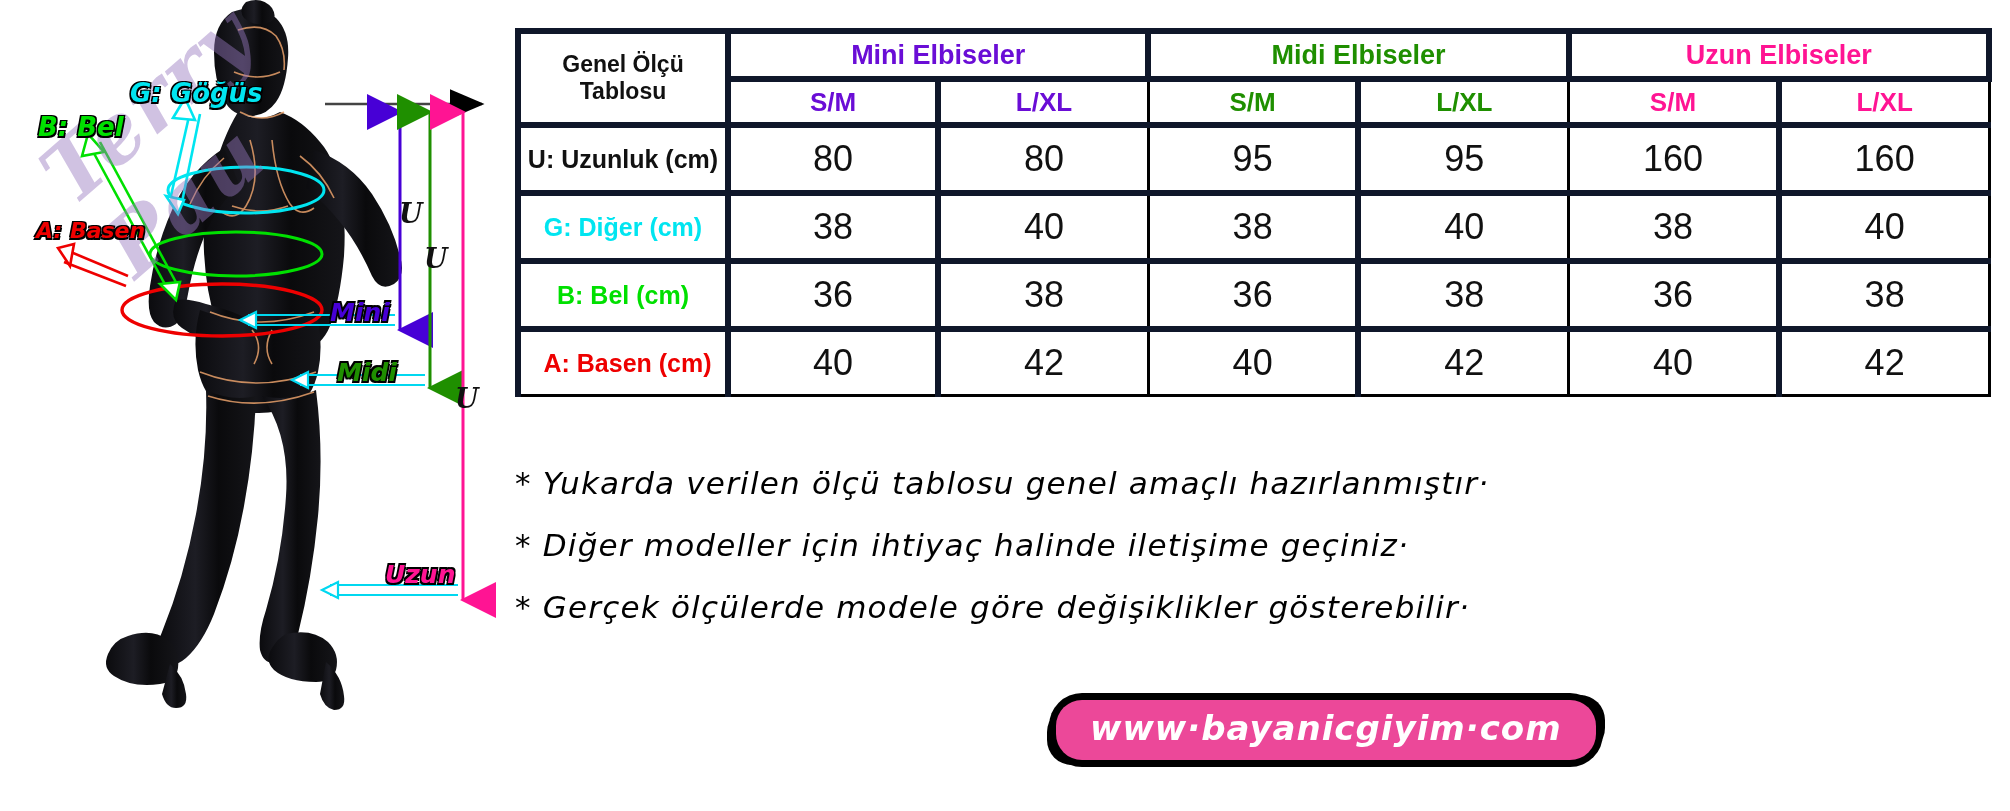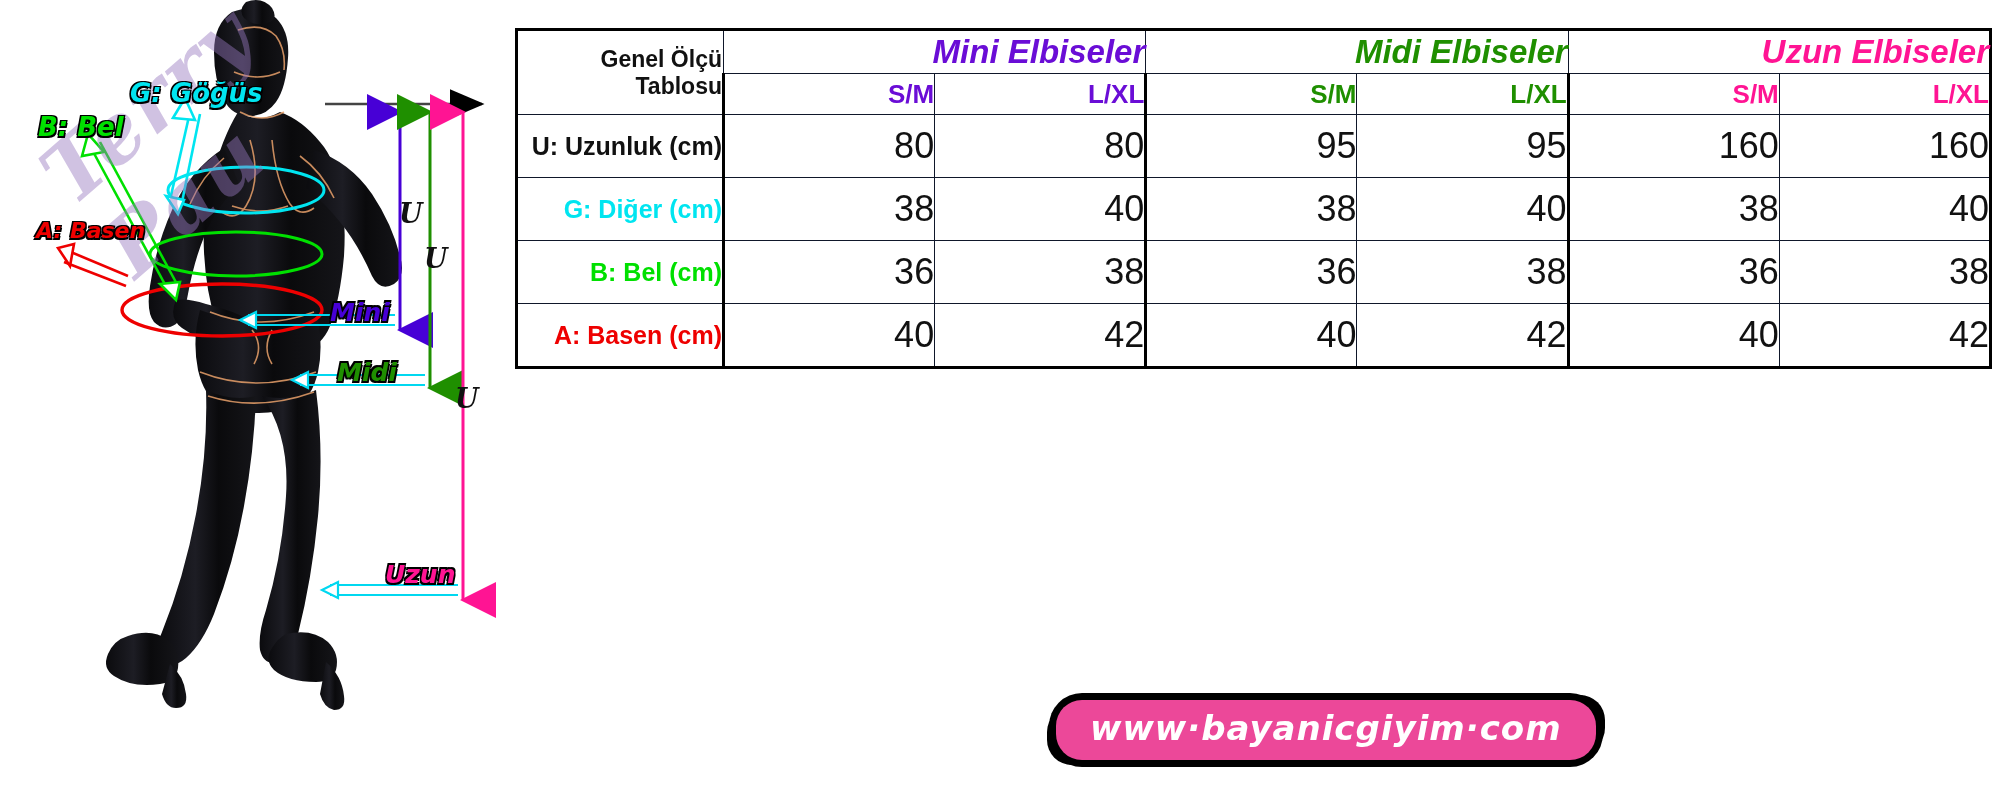--- a/index.html
+++ b/index.html
@@ -43,27 +43,27 @@
     font-size:82px;color:rgba(150,120,190,0.45);
     transform:rotate(-41deg);transform-origin:0 0;
     pointer-events:none;letter-spacing:2px;
   }
 
   
   #table-wrap{position:absolute;left:515px;top:28px;width:1477px;}
   table.sizes{border-collapse:collapse;width:1477px;table-layout:fixed;
     font-family:"Liberation Sans",sans-serif;}
   table.sizes td,table.sizes th{
-    border:1px solid #0f172a;text-align:right;vertical-align:middle;
+    border:6px solid #0f172a;text-align:center;vertical-align:middle;
     padding:0;background:#fff;
   }
   
   table.sizes{border:3px solid #000;}
   td.grp{border-left:3px solid #000;border-right:3px solid #000;border-bottom:1px solid #000;
-    font-size:33px;font-weight:bold;height:42px;font-style:italic;}
+    font-size:27px;font-weight:bold;height:42px;}
   td.sz{font-size:26px;font-weight:bold;height:40px;border-bottom:3px solid #000;}
   td.sz.lgrp{border-left:3px solid #000;}
   td.sz.rgrp{border-right:3px solid #000;}
   td.corner{border-right:3px solid #000;border-bottom:3px solid #000;
     font-size:23px;font-weight:bold;color:#111;text-align:left;padding-left:18px;}
   td.rowlab{font-size:25px;font-weight:bold;text-align:left;padding-left:18px;
     height:62px;border-right:3px solid #000;}
   td.val{font-size:36px;font-weight:normal;color:#111;height:62px;
     font-family:"Liberation Sans",sans-serif;}
   td.val.lgrp{border-left:3px solid #000;}
@@ -279,16 +279,21 @@
           <td class="val rgrp">42</td>
           <td class="val lgrp">40</td>
           <td class="val rgrp">42</td>
           <td class="val lgrp">40</td>
           <td class="val rgrp">42</td>
         </tr>
       </tbody>
     </table>
   </div>
 
+  <div id="notes">
+    <div class="note">* Yukarda verilen ölçü tablosu genel amaçlı hazırlanmıştır·</div>
+    <div class="note">* Diğer modeller için ihtiyaç halinde iletişime geçiniz·</div>
+    <div class="note">* Gerçek ölçülerde modele göre değişiklikler  gösterebilir·</div>
+  </div>
 
   <div id="url-banner">www·bayanicgiyim·com</div>
 
 </div>
 
 </body></html>

